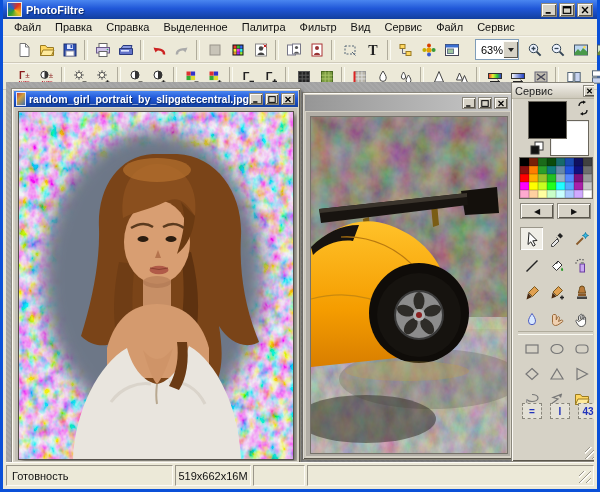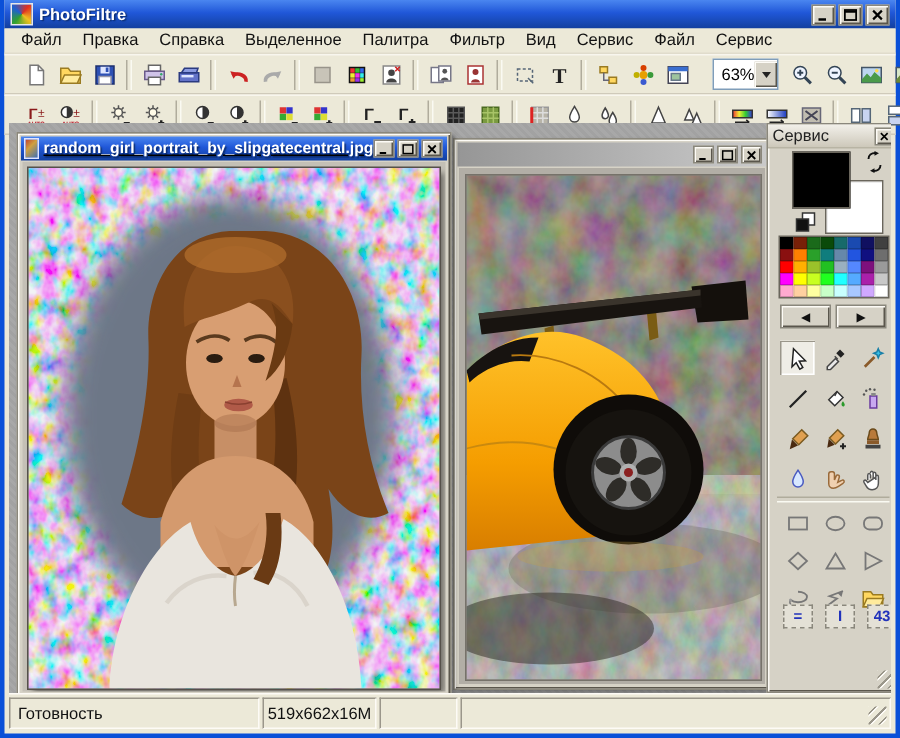--- a/index.html
+++ b/index.html
@@ -21,21 +21,21 @@
   .tb-group{display:flex;align-items:center;}
   .grip{width:3px;height:18px;margin:0 4px;background:repeating-linear-gradient(180deg,#b8b4a4 0 2px,#f4f2ea 2px 3px,transparent 3px 4px);}
   .tb-sep{width:2px;height:20px;border-left:1px solid #b0ac9c;border-right:1px solid #fafaf2;margin:0 3px;}
   .tb-btn{width:23px;height:22px;border:none;background:transparent;padding:0;display:flex;align-items:center;justify-content:center;}
   .combo{width:70px;height:19px;background:#fff;border:1px solid #7f9db9;display:flex;align-items:center;margin:12px 4px;}
   .combo-text{flex:1;padding-left:5px;color:#000;}
   .combo-btn{width:15px;height:17px;background:#d6d2c6;box-shadow:inset 1px 1px 0 #fdfbf6,inset -1px -1px 0 #5a564c;display:flex;align-items:center;justify-content:center;}
   .caret{width:0;height:0;border-left:3px solid transparent;border-right:3px solid transparent;border-top:4px solid #222;}
   
   .workspace{position:absolute;left:3px;right:3px;top:82px;height:380px;background:repeating-linear-gradient(45deg,#a8a8a8 0 2px,#a2a2a2 2px 4px);overflow:hidden;}
-  .child-win{position:absolute;background:#d6d2c6;border:1px solid #8a877c;box-shadow:inset 1px 1px 0 #fdfbf6,inset -1px -1px 0 #5a564c,2px 2px 3px rgba(0,0,0,.35);box-sizing:border-box;padding:2px;text-decoration:underline;}
+  .child-win{position:absolute;background:#d6d2c6;border:1px solid #8a877c;box-shadow:inset 1px 1px 0 #fdfbf6,inset -1px -1px 0 #5a564c,2px 2px 3px rgba(0,0,0,.35);box-sizing:border-box;padding:2px;}
   .child-title{height:16px;display:flex;align-items:center;color:#fff;font-weight:bold;font-size:11px;padding:0 2px;}
   .child-title.active{background:linear-gradient(180deg,#4a86f0 0%,#2057d8 45%,#123f9e 100%);}
   .child-title.inactive{background:linear-gradient(90deg,#969696,#cacaca);}
   .child-icon{width:12px;height:12px;margin-right:3px;border:1px solid #dfe4ff;background:linear-gradient(135deg,#c04030 0%,#d0a040 40%,#4070b0 100%);}
   .child-title .title-text{font-size:10.5px;}
   .child-body{position:absolute;left:3px;right:3px;top:19px;bottom:3px;background:#c4c0b6;overflow:hidden;}
   .girl-body{padding:4px;}
   .girl-img{width:274px;height:347px;outline:1px solid #55504a;box-shadow:3px 3px 4px rgba(0,0,0,.45);}
   .car-body{padding:5px;background:#b2aea6;}
   .car-img{width:196px;height:336px;outline:1px solid #76726a;}

